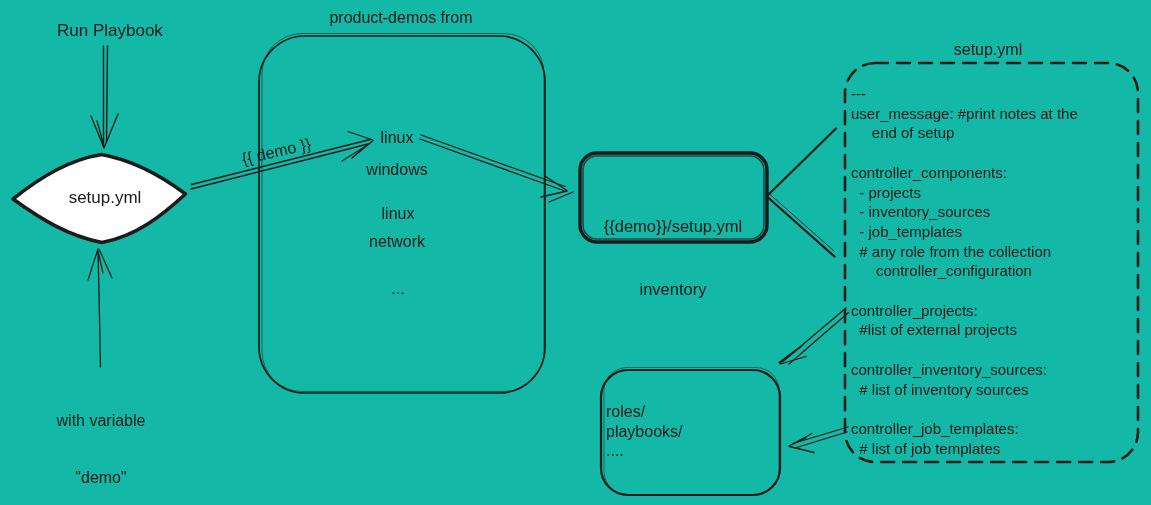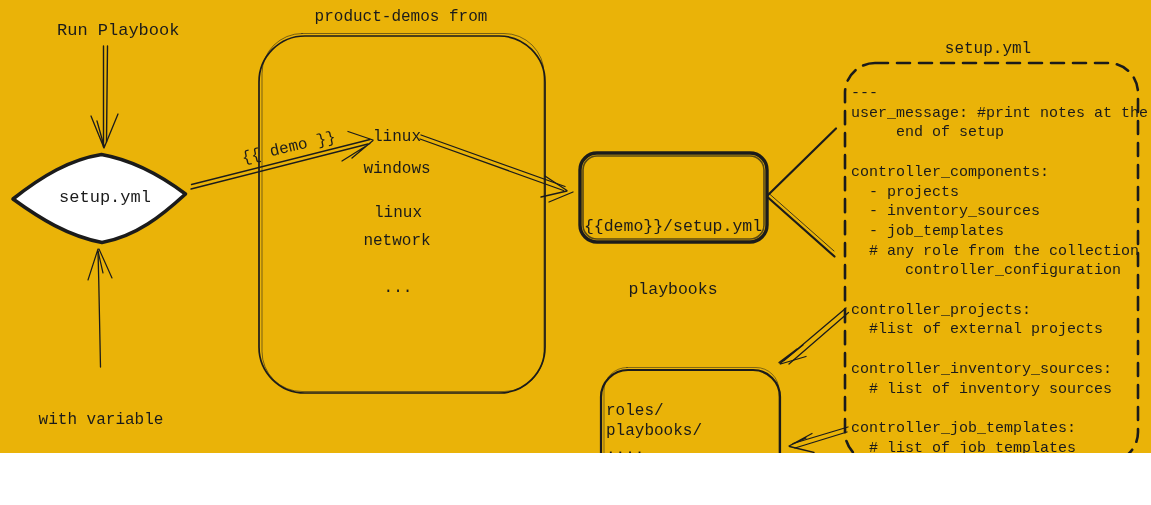--- a/index.html
+++ b/index.html
@@ -1,18 +1,18 @@
 <!DOCTYPE html>
 <html><head>
 <meta charset="utf-8">
 <style>
   html,body{margin:0;padding:0;background:#ffffff;}
   .canvas{
-    position:relative;width:1151px;height:453px;background:#eab308;
-    font-family:Liberation Mono, monospace;color:#1b1b1b;
+    position:relative;width:1151px;height:505px;background:#14b8a6;
+    font-family:Liberation Sans, sans-serif;color:#1b1b1b;
     overflow:hidden;
   }
   .layer{position:absolute;left:0;top:0;width:1151px;height:505px;}
   .t{position:absolute;white-space:pre;line-height:1.2;}
   .ctr{transform:translateX(-50%);text-align:center;}
   .f17{font-size:17px;}
   .f16{font-size:16px;}
   .yaml{font-size:15px;line-height:19.7px;}
   .demo-label{
     font-size:16px;transform-origin:0 0;transform:rotate(-13deg);
@@ -80,21 +80,21 @@
   <div class="t f16 ctr" style="left:401px;top:8px;">product-demos from</div>
 
   <div class="t f16 ctr" style="left:397px;top:128px;">linux</div>
   <div class="t f16 ctr" style="left:397px;top:160px;">windows</div>
   <div class="t f16 ctr" style="left:398px;top:204px;">linux</div>
   <div class="t f16 ctr" style="left:397px;top:232px;">network</div>
   <div class="t f16 ctr" style="left:398px;top:279px;">...</div>
 
   <div class="t vars-label ctr" style="left:673px;top:174px;">
     <div>{{demo}}/setup.yml</div>
-    <div>playbooks</div>
+    <div>inventory</div>
   </div>
 
   <div class="t f16 ctr" style="left:988px;top:40px;">setup.yml</div>
 
   <div class="t yaml" style="left:851px;top:84px;">---
 user_message: #print notes at the
      end of setup
 
 controller_components:
   - projects

